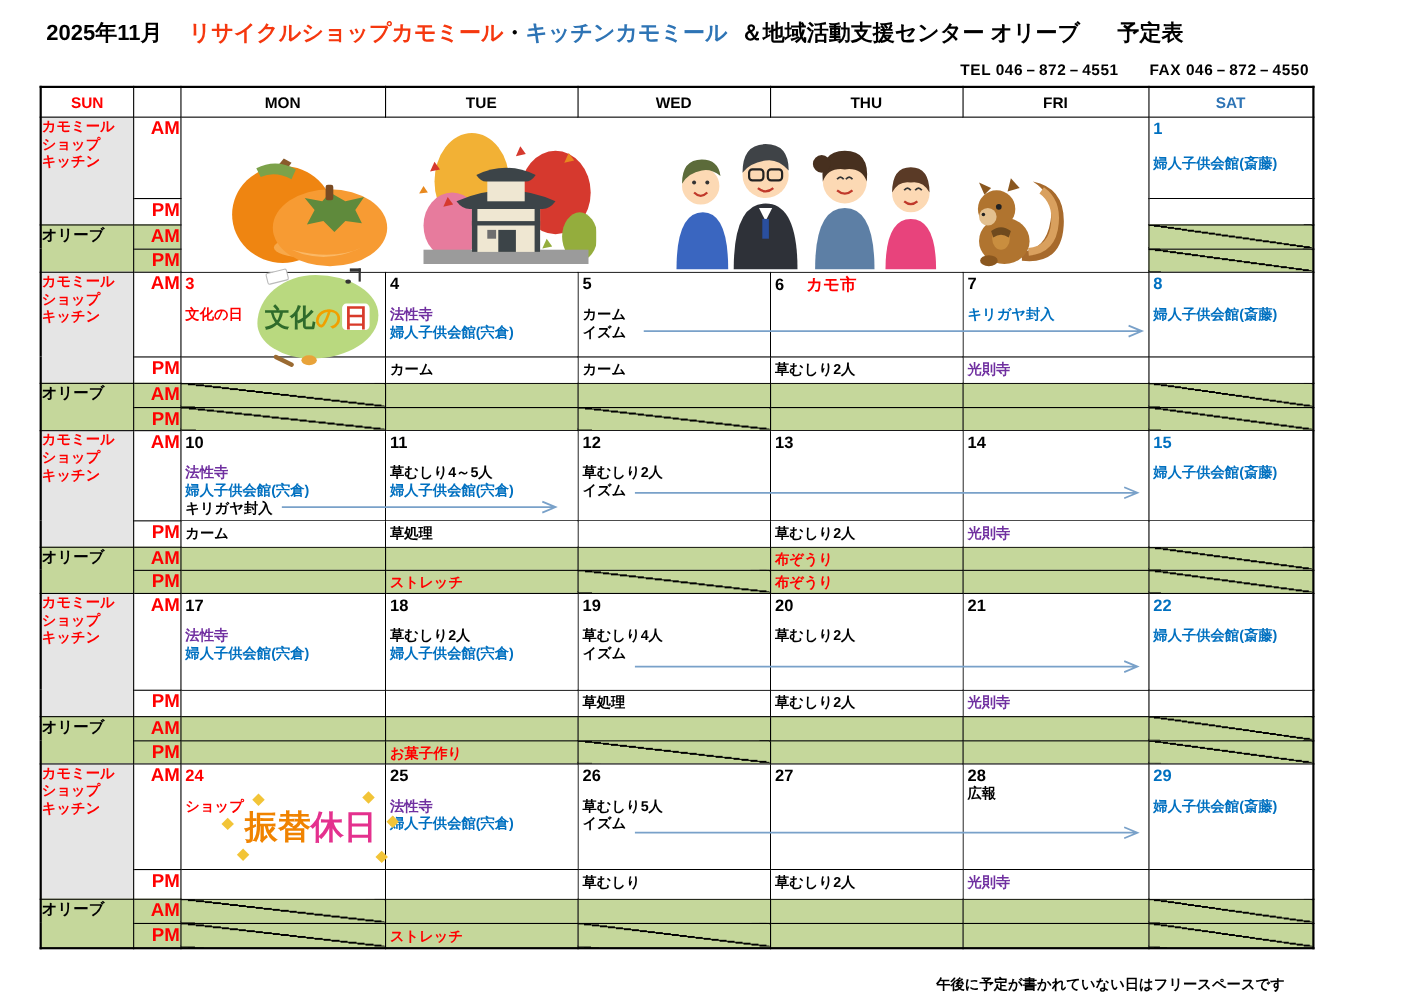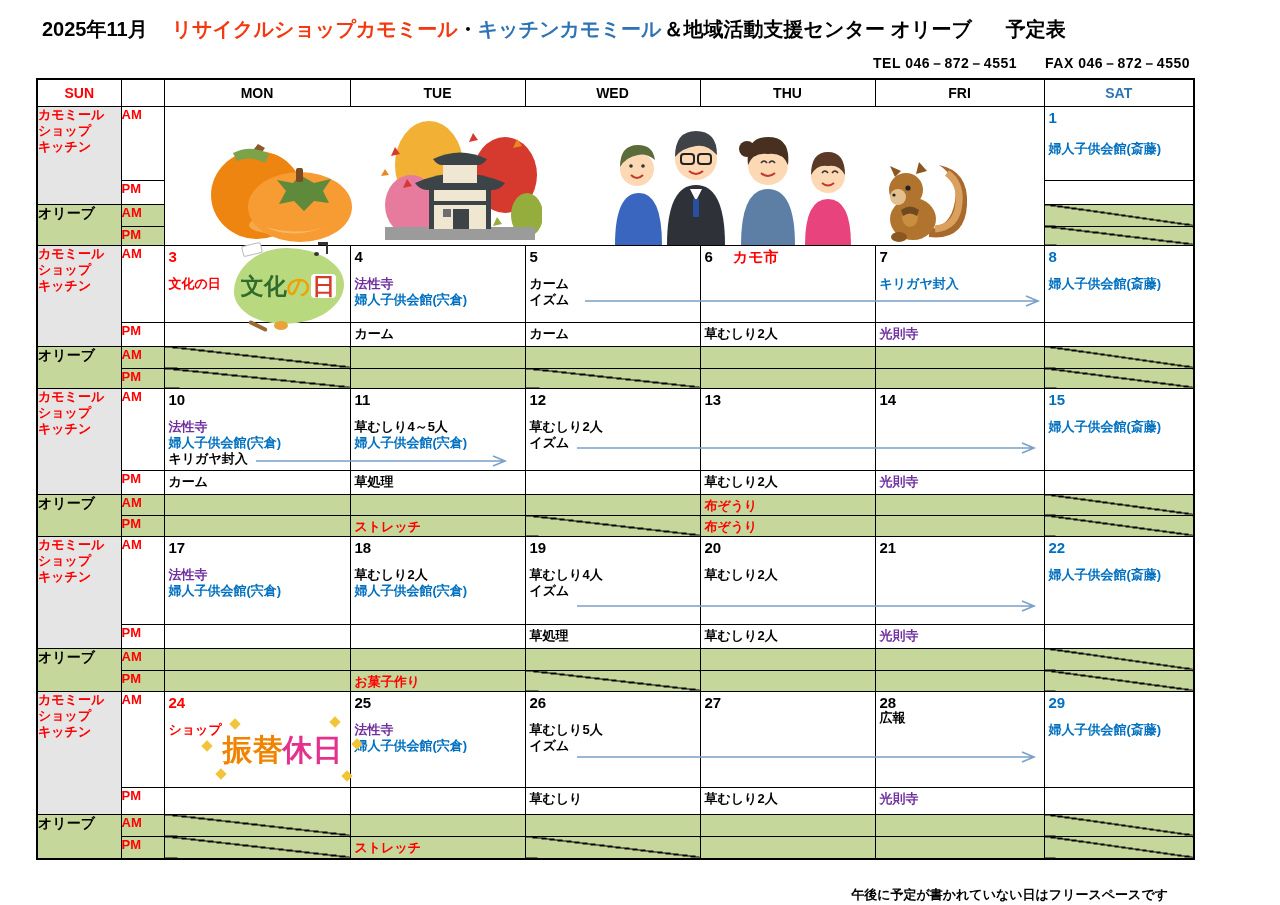--- a/index.html
+++ b/index.html
@@ -4,33 +4,33 @@
 <style>
 :root{--red:#ff0000;--blue:#0070c0;--purple:#7030a0;--green:#c5d79b;--title_red:#f5380f;--title_blue:#2e74b5;--arrow:#79a1c9;}
 *{box-sizing:border-box}
 html,body{margin:0;padding:0}
 body{width:1280px;height:905px;background:#fff;position:relative;overflow:hidden;
      font-family:"Liberation Sans","DejaVu Sans",sans-serif;font-weight:bold;color:#000}
 
 .titlebar{position:absolute;left:42px;top:16px;font-size:20px;white-space:nowrap}
 .t-shop{color:var(--title_red);margin-left:24px}
 .t-kitchen{color:var(--title_blue)}
-.t-rest{margin-left:2px}
+.t-rest{margin-left:12px}
 .t-sched{margin-left:34px}
 .telfax{position:absolute;top:55px;right:90px;font-size:14px;letter-spacing:.5px}
 .telfax .fax{margin-left:28px}
 
 table.cal{position:absolute;left:36px;top:78px;width:1157px;border-collapse:collapse;table-layout:fixed;border:2px solid #000}
 .cal th,.cal td{border:1px solid #000;padding:0;vertical-align:top;overflow:visible}
 .hrow th{height:27px;font-size:14px;vertical-align:middle;text-align:center;background:#fff;font-weight:bold}
 .th-sun{color:var(--red)}
 .th-sat{color:var(--title_blue)}
 .glabel{vertical-align:middle;color:var(--red);font-size:13px;line-height:16px;padding-left:5px;background:#e5e5e5}
 .olabel{vertical-align:middle;background:var(--green);font-size:14px;padding-left:4px;color:#000}
-.ampm{vertical-align:middle;text-align:left;color:var(--red);font-size:13px}
+.ampm{vertical-align:middle;text-align:right;color:var(--red);font-size:17px}
 .g{background:var(--green)}
 .day{position:relative;background:#fff}
 .oday{background:var(--green)}
 .diag{background-image:linear-gradient(to bottom left,transparent calc(50% - 1px),#000 calc(50% - 1px),#000 calc(50% + .6px),transparent calc(50% + .6px))}
 .dhead{padding:2px 0 0 4px;height:18px;white-space:nowrap}
 .date{font-size:15px;line-height:15px}
 .cr{color:var(--red)} .cbl{color:var(--blue)} .cp{color:var(--purple)}
 .line{font-size:13px;line-height:16px;padding-left:4px;white-space:nowrap}
 .gap{margin-top:12px}
 .gap2{margin-top:16px}

